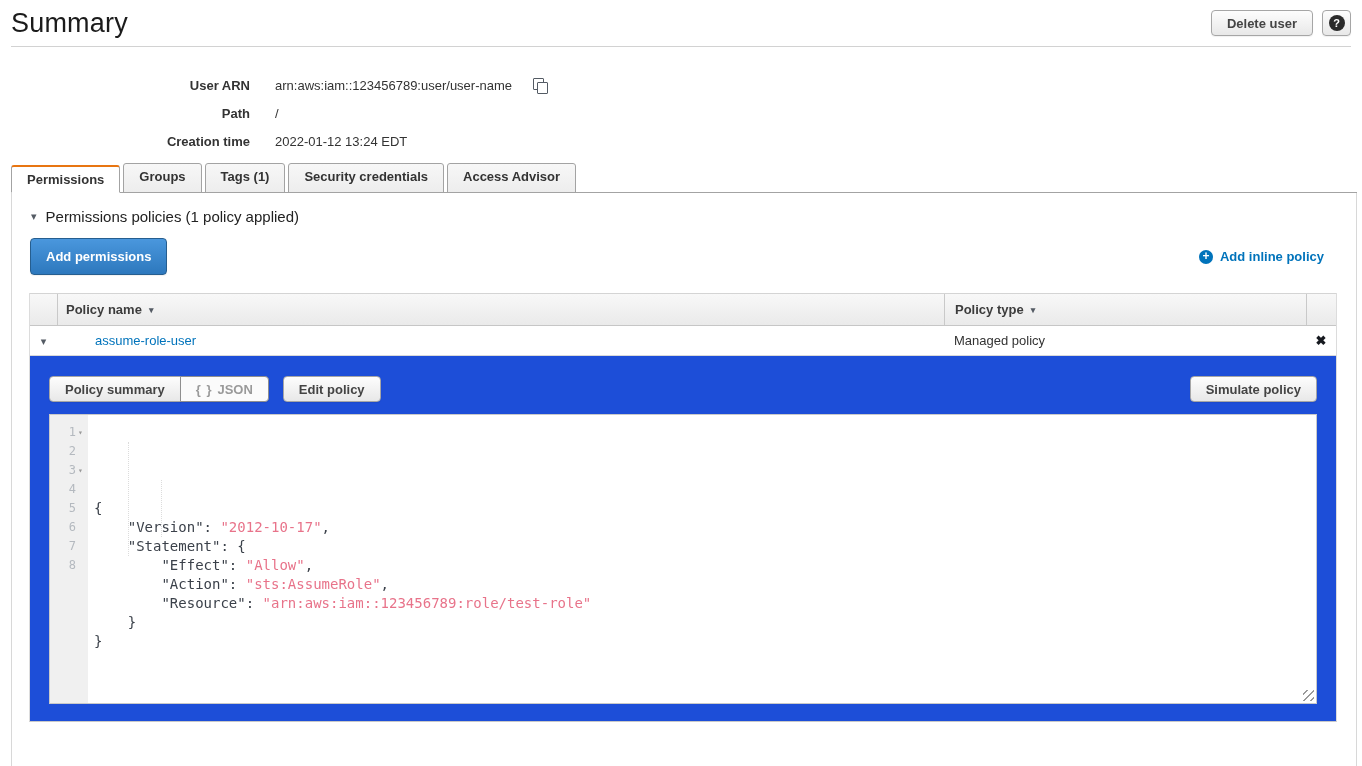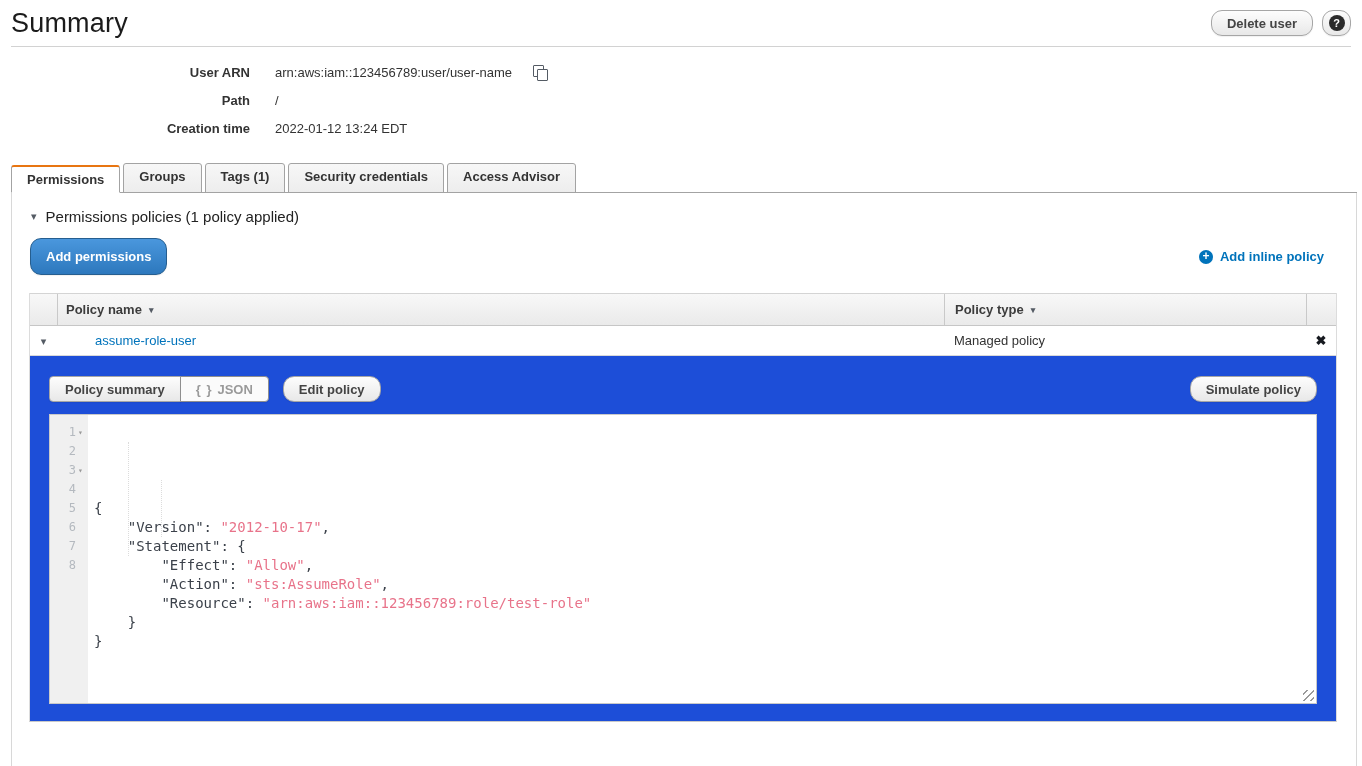--- a/index.html
+++ b/index.html
@@ -5,31 +5,31 @@
   * { margin:0; padding:0; box-sizing:border-box; }
   html,body { width:1362px; height:766px; background:#fff; overflow:hidden;
               font-family:"Liberation Sans", sans-serif; color:#333; }
 
   
   .page-header { height:46px; display:flex; align-items:center;
                  justify-content:space-between; padding:0 11px;gap:44px; }
   .page-title { font-size:27px; font-weight:400; color:#1b1b1b; letter-spacing:.2px; }
   .header-actions { display:flex; align-items:center; gap:9px; }
   .btn { display:inline-flex; align-items:center; justify-content:center;
-         height:26px; padding:0 15px; border:1px solid #a6a6a6; border-radius:11px;
+         height:26px; padding:0 15px; border:1px solid #a6a6a6; border-radius:4px;
          background:linear-gradient(#fdfdfd,#e8e8e8); font-size:13px; font-weight:bold;
          color:#444; cursor:pointer; box-shadow:0 1px 1px rgba(0,0,0,.06); white-space:nowrap; }
   .btn-help { width:29px; padding:0; }
   .help-glyph { width:16px; height:16px; border-radius:50%; background:#2b2b2b; color:#fff;
                 font-size:11px; font-weight:bold; line-height:16px; text-align:center; }
   .top-divider { border:none; border-top:1px solid #d2d2d2; margin:0 11px; }
 
   
   .details { padding:18px 0 16px; }
-  .detail-row { display:flex; align-items:flex-start; height:28px; font-size:13px; }
+  .detail-row { display:flex; align-items:flex-end; height:28px; font-size:13px; }
   .detail-label { width:250px; text-align:right; font-weight:bold; color:#333; }
   .detail-value { margin-left:25px; display:flex; align-items:center; gap:21px; color:#333; }
   .copy-icon { position:relative; width:15px; height:15px; display:inline-block; cursor:pointer; }
   .copy-icon::before { content:""; position:absolute; left:0; top:0; width:9px; height:10px;
                        border:1px solid #545b64; border-radius:1px; background:#fff; }
   .copy-icon::after  { content:""; position:absolute; left:4px; top:4px; width:9px; height:10px;
                        border:1px solid #545b64; border-radius:1px; background:#fff; }
 
   
   .tabs { margin-left:11px; margin-right:5px; display:flex; align-items:flex-end;

